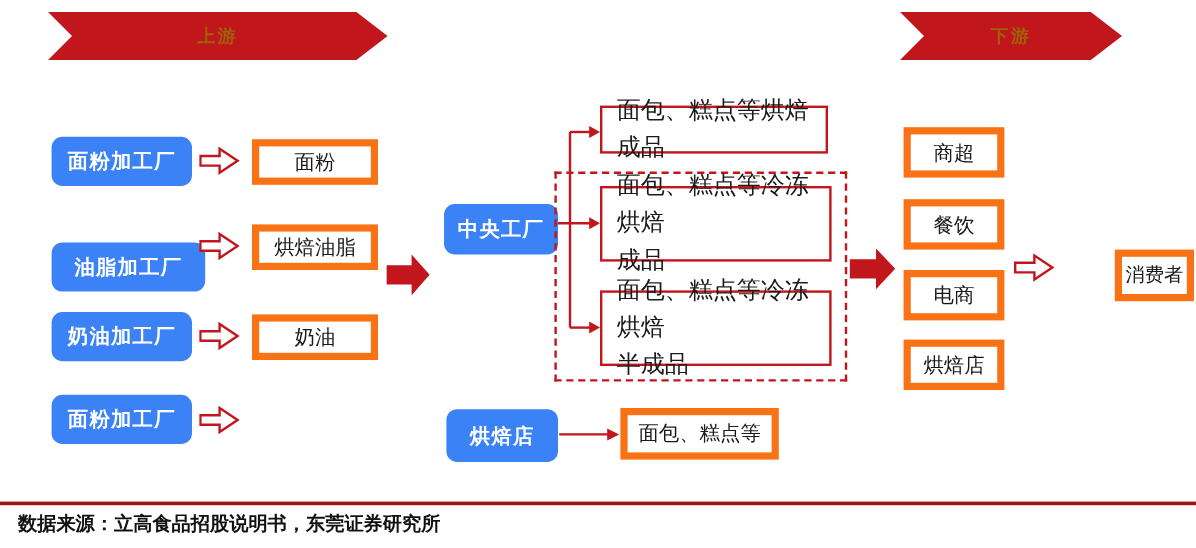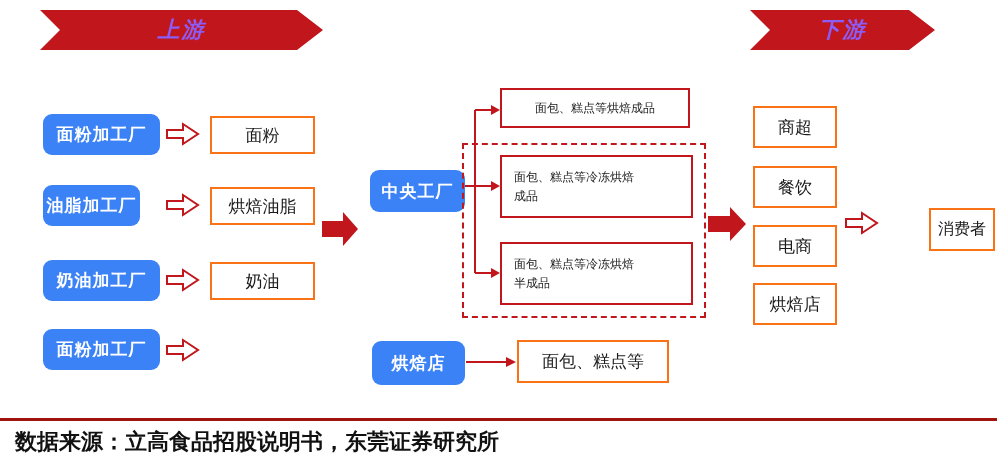--- a/index.html
+++ b/index.html
@@ -6,50 +6,50 @@
   html,body { background:#ffffff; }
   .canvas {
     position:relative; width:997px; height:457px; background:#ffffff;
     font-family:"Liberation Serif","DejaVu Serif",serif; overflow:hidden;
   }
   .banner { position:absolute; top:10px; height:40px; }
   .banner svg { position:absolute; left:0; top:0; }
   .banner .banner-label {
     position:absolute; left:0; top:0; width:100%; height:40px;
     display:flex; align-items:center; justify-content:center;
-    color:#8b5cf6; font-weight:bold; font-style:italic; font-size:22px;
+    color:#a16207; font-weight:bold; font-size:15px;
     letter-spacing:2px;
   }
   .red-box {
     position:absolute; background:#3b82f6; color:#ffffff;
     border-radius:9px; display:flex; align-items:center; justify-content:center;
     font-weight:bold; font-size:17px; letter-spacing:1px;
   }
   .white-box {
-    position:absolute; background:#ffffff; border:2px solid #f97316;
+    position:absolute; background:#ffffff; border:6px solid #f97316;
     color:#1a1a1a; display:flex; align-items:center; justify-content:center;
     font-size:17px;
   }
   .m-box {
     position:absolute; background:#ffffff; border:2px solid #c0161c;
-    color:#1a1a1a; font-size:12px; display:flex; flex-direction:column;
+    color:#1a1a1a; font-size:20px; display:flex; flex-direction:column;
     justify-content:center; align-items:flex-start; padding:0 12px;
     white-space:pre-line; line-height:1.55;
   }
   .m-box.center { align-items:center; }
   .dashed-rect {
     position:absolute; left:462px; top:143px; width:244px; height:175px;
     border:2px dashed #c0161c;
   }
   .arrow-abs { position:absolute; }
   .divider { position:absolute; left:0; top:418px; width:997px; height:3px; background:#a01410; }
   .source-note {
     position:absolute; left:15px; top:427px;
     font-family:"Liberation Sans","DejaVu Sans",sans-serif;
-    font-weight:bold; font-size:22px; color:#111111;
+    font-weight:bold; font-size:16px; color:#111111;
   }
   .overlay-svg { position:absolute; left:0; top:0; width:997px; height:457px; pointer-events:none; }
 </style>
 </head>
 <body>
 
 <div class="canvas">
 
   <div class="banner" style="left:40px;width:283px;">
     <svg width="283" height="40">
@@ -58,21 +58,21 @@
     <div class="banner-label">上游</div>
   </div>
   <div class="banner" style="left:750px;width:185px;">
     <svg width="185" height="40">
       <polygon points="0,0 159,0 185,20 159,40 0,40 20,20" fill="#c0161c"></polygon>
     </svg>
     <div class="banner-label">下游</div>
   </div>
 
   <div class="red-box" style="left:43px;top:114px;width:117px;height:41px;">面粉加工厂</div>
-  <div class="red-box" style="left:43px;top:185px;width:97px;height:41px;">油脂加工厂</div>
+  <div class="red-box" style="left:43px;top:202px;width:128px;height:41px;">油脂加工厂</div>
   <div class="red-box" style="left:43px;top:260px;width:117px;height:41px;">奶油加工厂</div>
   <div class="red-box" style="left:43px;top:329px;width:117px;height:41px;">面粉加工厂</div>
 
   <svg class="arrow-abs" style="left:166px;top:122px;" width="34" height="24">
       <path d="M1,8 L17,8 L17,2 L32,12 L17,22 L17,16 L1,16 Z" fill="#ffffff" stroke="#c0161c" stroke-width="2"></path>
     </svg>
   <svg class="arrow-abs" style="left:166px;top:193px;" width="34" height="24">
       <path d="M1,8 L17,8 L17,2 L32,12 L17,22 L17,16 L1,16 Z" fill="#ffffff" stroke="#c0161c" stroke-width="2"></path>
     </svg>
   <svg class="arrow-abs" style="left:166px;top:268px;" width="34" height="24">
@@ -106,21 +106,21 @@
     <line x1="475" y1="110" x2="492" y2="110" stroke="#c0161c" stroke-width="2"></line>
     <line x1="475" y1="273" x2="492" y2="273" stroke="#c0161c" stroke-width="2"></line>
     <polygon points="491,105 500,110 491,115" fill="#c0161c"></polygon>
     <polygon points="491,181 500,186 491,191" fill="#c0161c"></polygon>
     <polygon points="491,268 500,273 491,278" fill="#c0161c"></polygon>
     <line x1="466" y1="362" x2="507" y2="362" stroke="#c0161c" stroke-width="2"></line>
     <polygon points="506,357 516,362 506,367" fill="#c0161c"></polygon>
   </svg>
 
   <div class="red-box" style="left:372px;top:341px;width:93px;height:44px;">烘焙店</div>
-  <div class="white-box" style="left:517px;top:340px;width:152px;height:43px;">面包、糕点等</div>
+  <div class="white-box" style="left:517px;top:340px;width:132px;height:43px;">面包、糕点等</div>
 
   <svg class="arrow-abs" style="left:708px;top:206px;" width="39" height="36">
       <polygon points="0,10 22,10 22,1 38,18 22,35 22,26 0,26" fill="#c0161c"></polygon>
     </svg>
 
   <div class="white-box" style="left:753px;top:106px;width:84px;height:42px;">商超</div>
   <div class="white-box" style="left:753px;top:166px;width:84px;height:42px;">餐饮</div>
   <div class="white-box" style="left:753px;top:225px;width:84px;height:42px;">电商</div>
   <div class="white-box" style="left:753px;top:283px;width:84px;height:42px;">烘焙店</div>
 

